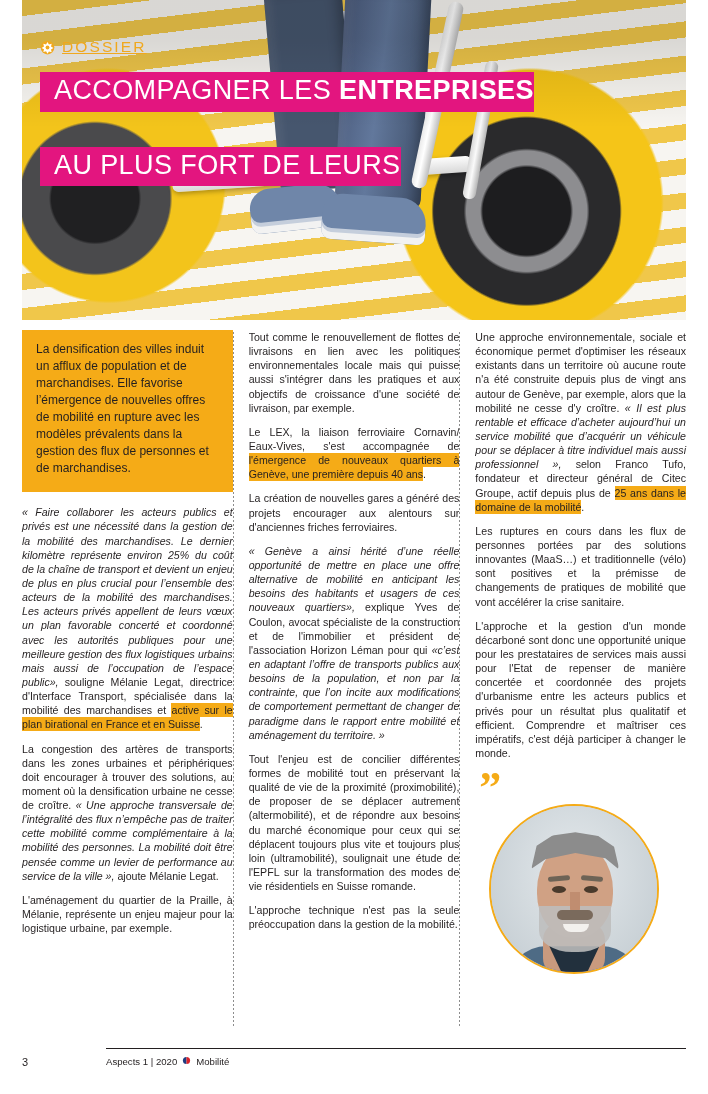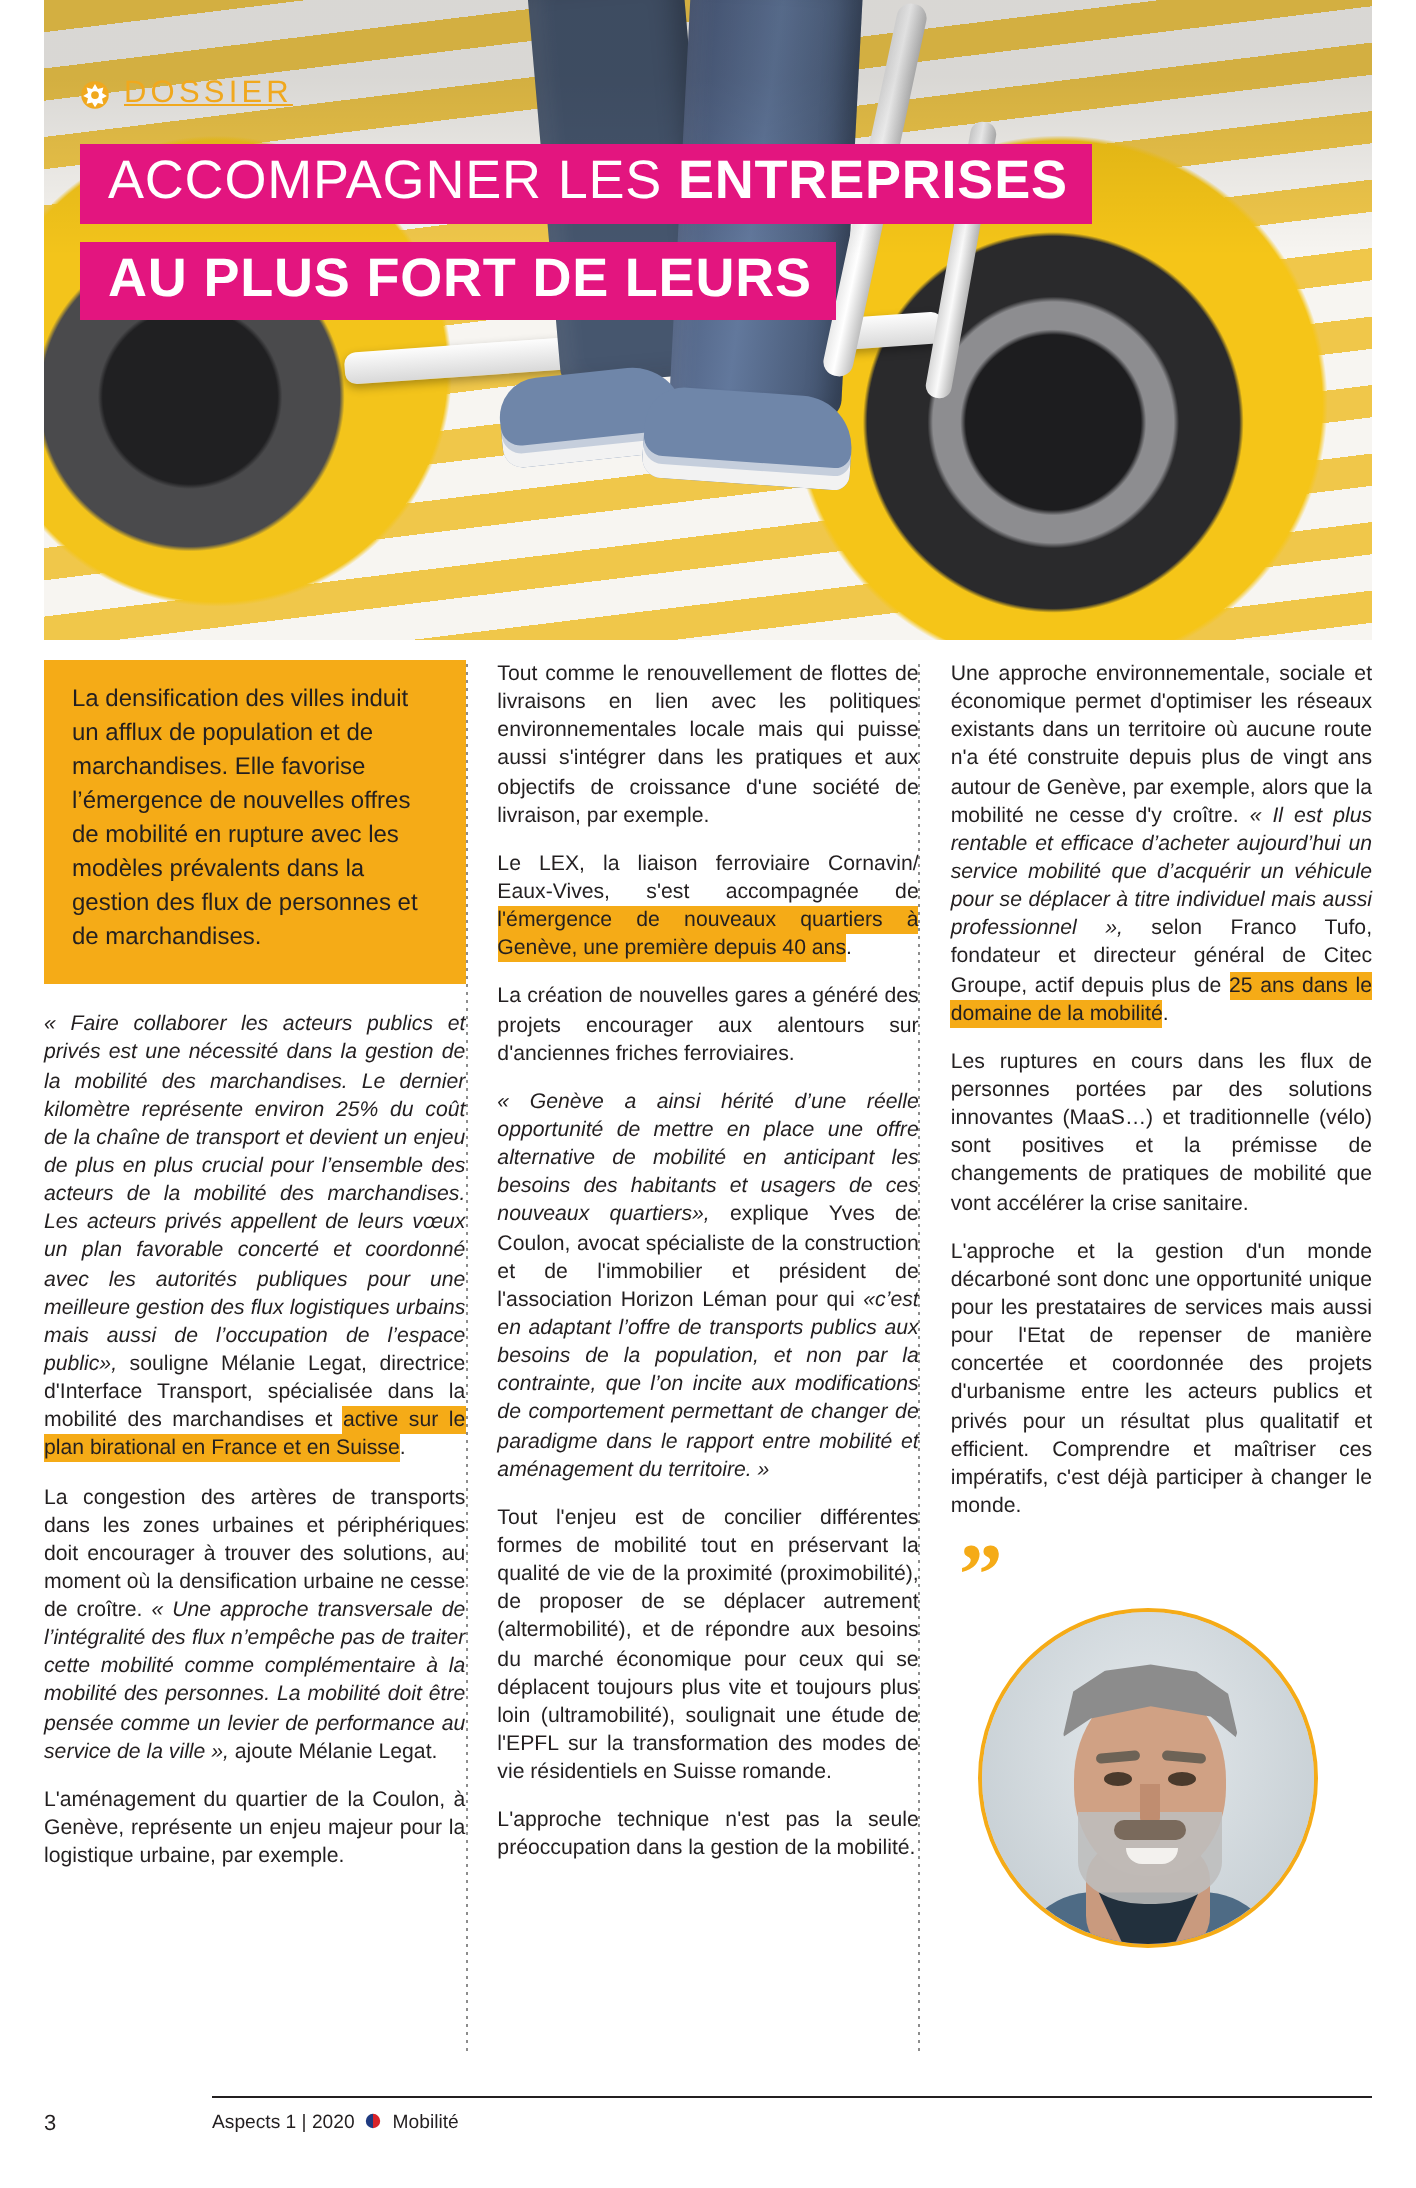--- a/index.html
+++ b/index.html
@@ -83,27 +83,27 @@
   .dossier-icon{width:15px;height:15px;display:block;}
   .dossier-label{
     color:#f0a81e;font-size:15.5px;letter-spacing:2.1px;font-weight:400;
     font-family:"Liberation Sans", sans-serif;
     text-decoration:underline;
   }
 
   .headline{position:absolute;left:40px;top:72px;z-index:6;}
   .hl-band{
     display:inline-block;background:#e3157f;color:#ffffff;
-    padding:5px 12px 7px 14px;margin-bottom:9px;
+    padding:5px 0 7px 14px;margin-bottom:9px;
     font-size:27px;line-height:1.02;letter-spacing:.4px;
     white-space:nowrap;
   }
   .hl-1{font-weight:300;}
   .hl-1 b{font-weight:700;}
-  .hl-2{font-weight:700;}
+  .hl-2{font-weight:400;margin-top:26px;}
   .hl-3{font-weight:700;margin-left:22px;}
 
   
   .cols{
     position:absolute;left:22px;top:330px;width:664px;height:722px;
     display:flex;gap:0;
   }
   .col{width:211px;position:relative;}
   .col + .col{padding-left:16px;}
   .divider{
@@ -207,21 +207,21 @@
 
   <div class="cols">
 
     <div class="col">
       <div class="lede">La densification des villes induit un afflux de population et de marchandises. Elle favorise l’émergence de nouvelles offres de mobilité en rupture avec les modèles prévalents dans la gestion des flux de personnes et de marchandises.</div>
 
       <p class="body italic"><span>« Faire collaborer les acteurs publics et privés est une nécessité dans la gestion de la mobilité des marchandises. Le dernier kilomètre représente environ 25% du coût de la chaîne de transport et devient un enjeu de plus en plus crucial pour l’ensemble des acteurs de la mobilité des marchandises. Les acteurs privés appellent de leurs vœux un plan favorable concerté et coordonné avec les autorités publiques pour une meilleure gestion des flux logistiques urbains mais aussi de l’occupation de l’espace public»,</span><span style="font-style:normal"> souligne Mélanie Legat, directrice d'Interface Transport, spécialisée dans la mobilité des marchandises et </span><span class="hl" style="font-style:normal">active sur le plan birational en France et en Suisse</span><span style="font-style:normal">.</span></p>
 
       <p class="body"><span>La congestion des artères de transports dans les zones urbaines et périphériques doit encourager à trouver des solutions, au moment où la densification urbaine ne cesse de croître. </span><i>« Une approche transversale de l’intégralité des flux n’empêche pas de traiter cette mobilité comme complémentaire à la mobilité des personnes. La mobilité doit être pensée comme un levier de performance au service de la ville »,</i><span> ajoute Mélanie Legat.</span></p>
 
-      <p class="body">L'aménagement du quartier de la Coulon, à Genève, représente un enjeu majeur pour la logistique urbaine, par exemple.</p>
+      <p class="body">L'aménagement du quartier de la Praille, à Mélanie, représente un enjeu majeur pour la logistique urbaine, par exemple.</p>
     </div>
 
     <div class="col">
       <div class="divider"></div>
 
       <p class="body">Tout comme le renouvellement de flottes de livraisons en lien avec les politiques environnementales locale mais qui puisse aussi s'intégrer dans les pratiques et aux objectifs de croissance d'une société de livraison, par exemple.</p>
 
       <p class="body"><span>Le LEX, la liaison ferroviaire Cornavin/ Eaux-Vives, s'est accompagnée de </span><span class="hl">l'émergence de nouveaux quartiers à Genève, une première depuis 40 ans</span><span>.</span></p>
 
       <p class="body">La création de nouvelles gares a généré des projets encourager aux alentours sur d'anciennes friches ferroviaires.</p>

